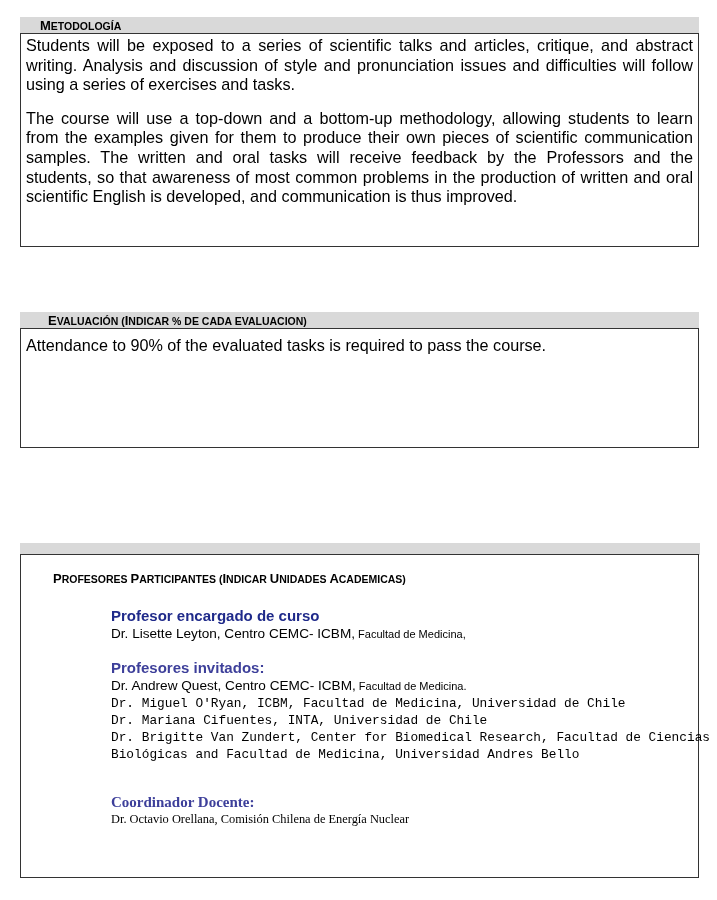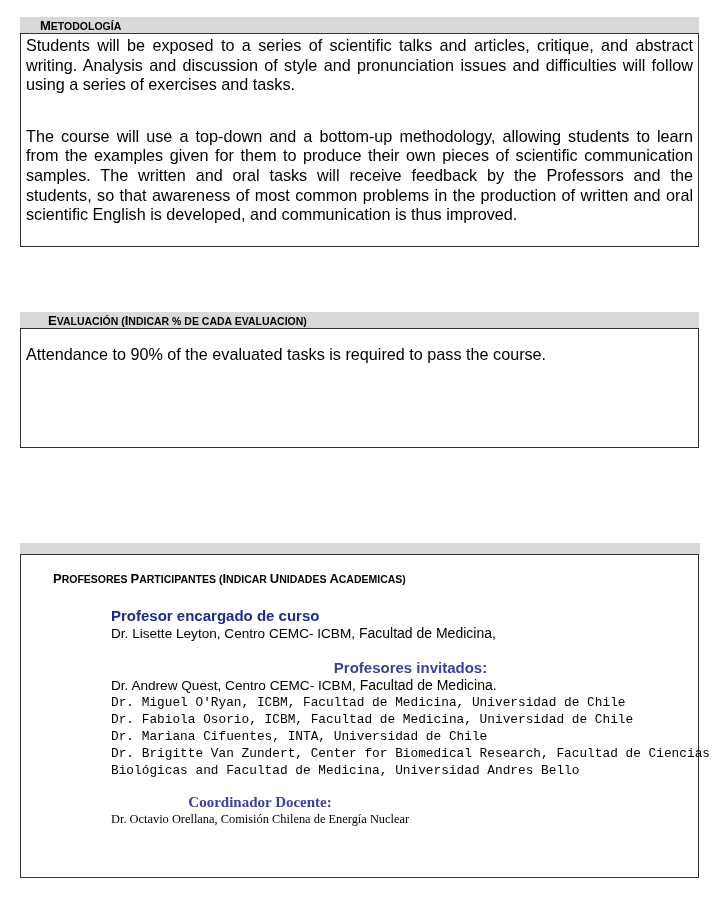--- a/index.html
+++ b/index.html
@@ -2,28 +2,28 @@
 <html><head>
 <meta charset="utf-8">
 <style>
   html, body { margin: 0; padding: 0; background: #ffffff; }
   body { width: 717px; height: 900px; position: relative; overflow: hidden; font-family: "Liberation Sans", sans-serif; color: #000; }
   .hdr-bar { position: absolute; left: 20px; width: 679px; background: #d9d9d9; }
   .hdr-text { position: absolute; left: 40px; font-weight: bold; font-size: 12.5px; letter-spacing: 0; }
   .sc-big { font-size: 13px; }
   .sc-small { font-size: 10.5px; }
   .box { position: absolute; left: 20px; width: 677px; border: 1.5px solid #333; background: #fff; box-sizing: content-box; }
-  .para { font-size: 16.2px; line-height: 19.6px; text-align: justify; margin: 0; padding: 16px 5px; }
+  .para { font-size: 16.2px; line-height: 19.6px; text-align: justify; margin: 0; padding: 7px 5px; }
   .indent { position: absolute; left: 111px; }
   .blue-h { color: #1f2a8a; font-weight: bold; font-size: 15px; line-height: 18px; }
-  .blue-h2 { color: #3d3f9a; text-align: center; }
+  .blue-h2 { color: #3d3f9a; }
   .line-l { font-size: 13.6px; line-height: 17px; }
   .line-m { font-size: 12.8px; line-height: 17px; font-family: Liberation Mono, monospace; }
   .line-s { font-size: 12.4px; line-height: 16px; }
-  .smaller { font-size: 14px; }
+  .smaller { font-size: 11px; }
 </style>
 </head>
 <body>
 
 <div class="hdr-bar" style="top:17px;height:17px;"></div>
 <div class="hdr-text" style="top:18px;">
   <span class="sc-big">M</span><span class="sc-small">ETODOLOGÍA</span>
 </div>
 <div class="box" style="top:33px;height:212px;">
   <p class="para" style="padding-top:2px;">Students will be exposed to a series of scientific talks and articles, critique, and abstract writing. Analysis and discussion of style and pronunciation issues and difficulties will follow using a series of exercises and tasks.</p>
@@ -46,21 +46,20 @@
 
 <div class="indent" style="top:607px;">
   <div class="blue-h">Profesor encargado de curso</div>
   <div class="line-l"><span>Dr. Lisette Leyton, Centro CEMC- ICBM,</span><span class="smaller"> Facultad de Medicina,</span></div>
 </div>
 
 <div class="indent" style="top:659px;">
   <div class="blue-h blue-h2">Profesores invitados:</div>
   <div class="line-l"><span>Dr. Andrew Quest, Centro CEMC- ICBM,</span><span class="smaller"> Facultad de Medicina.</span></div>
   <div class="line-m">Dr. Miguel O'Ryan, ICBM, Facultad de Medicina, Universidad de Chile</div>
-  <div class="line-m">Dr. Fabiola Osorio, ICBM, Facultad de Medicina, Universidad de Chile</div>
   <div class="line-m">Dr. Mariana Cifuentes, INTA, Universidad de Chile</div>
   <div class="line-m">Dr. Brigitte Van Zundert, Center for Biomedical Research, Facultad de Ciencias</div>
   <div class="line-m">Biológicas and Facultad de Medicina, Universidad Andres Bello</div>
 </div>
 
 <div class="indent" style="top:793px;font-family:Liberation Serif, serif;">
   <div class="blue-h blue-h2">Coordinador Docente:</div>
   <div class="line-s">Dr. Octavio Orellana, Comisión Chilena de Energía Nuclear</div>
 </div>
 

